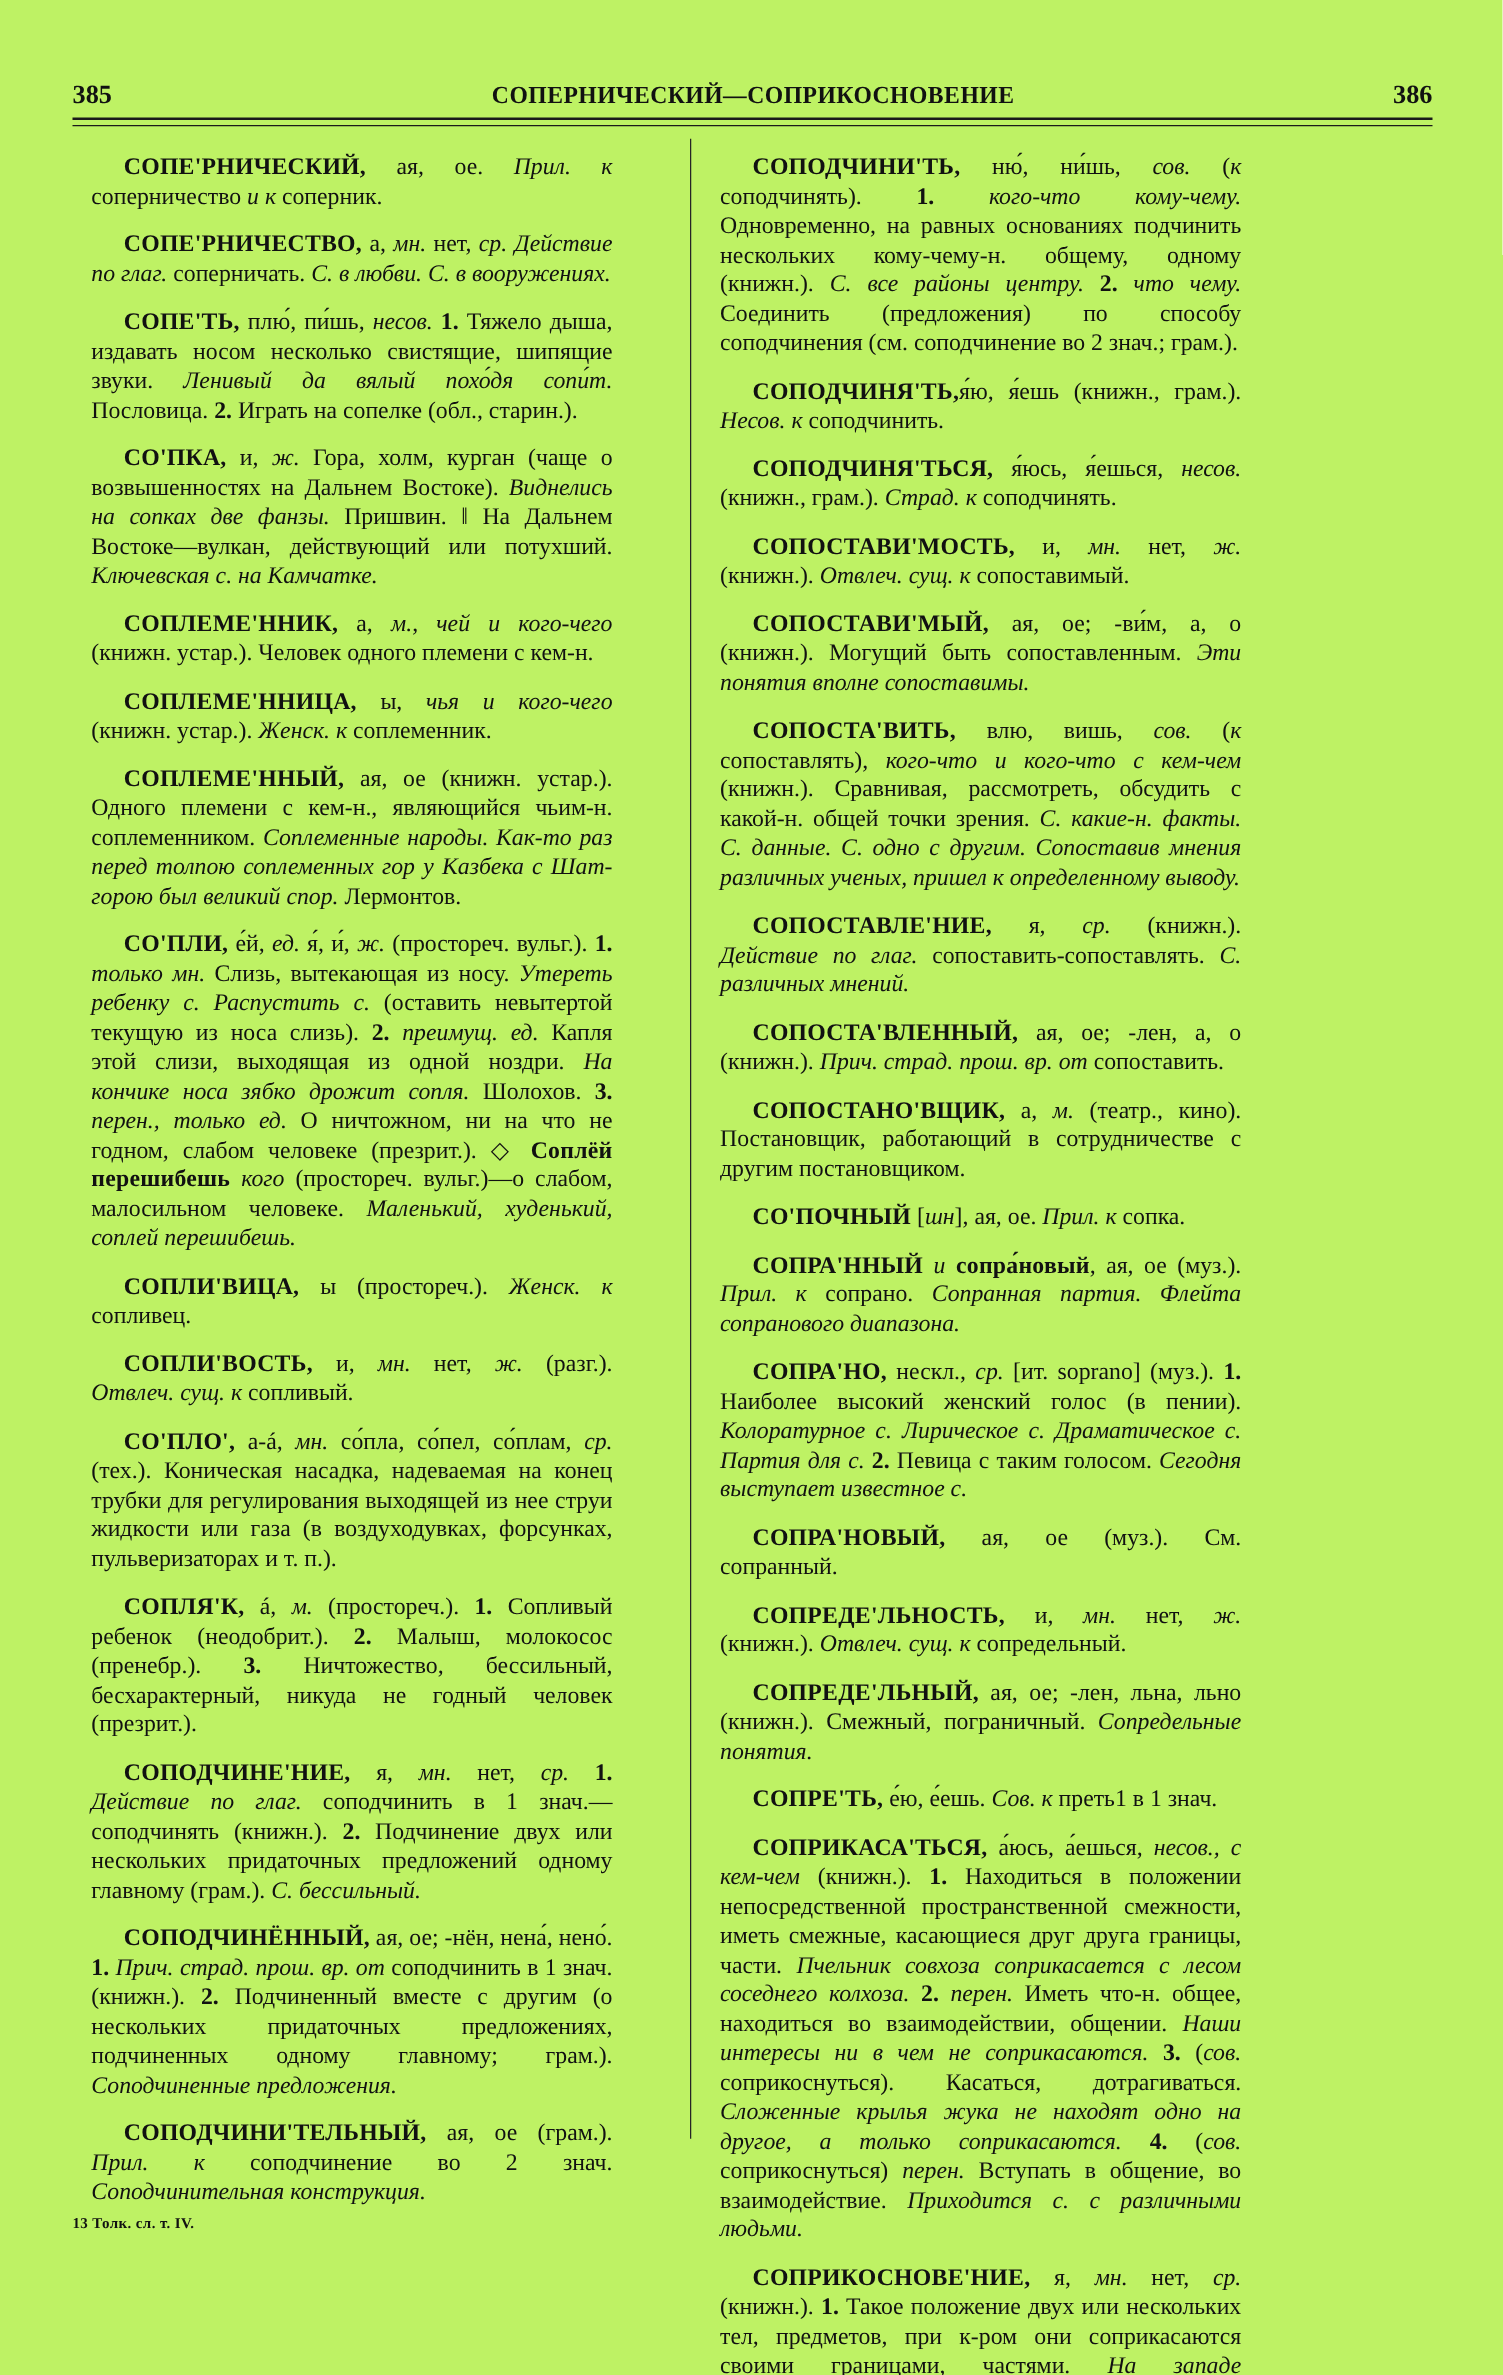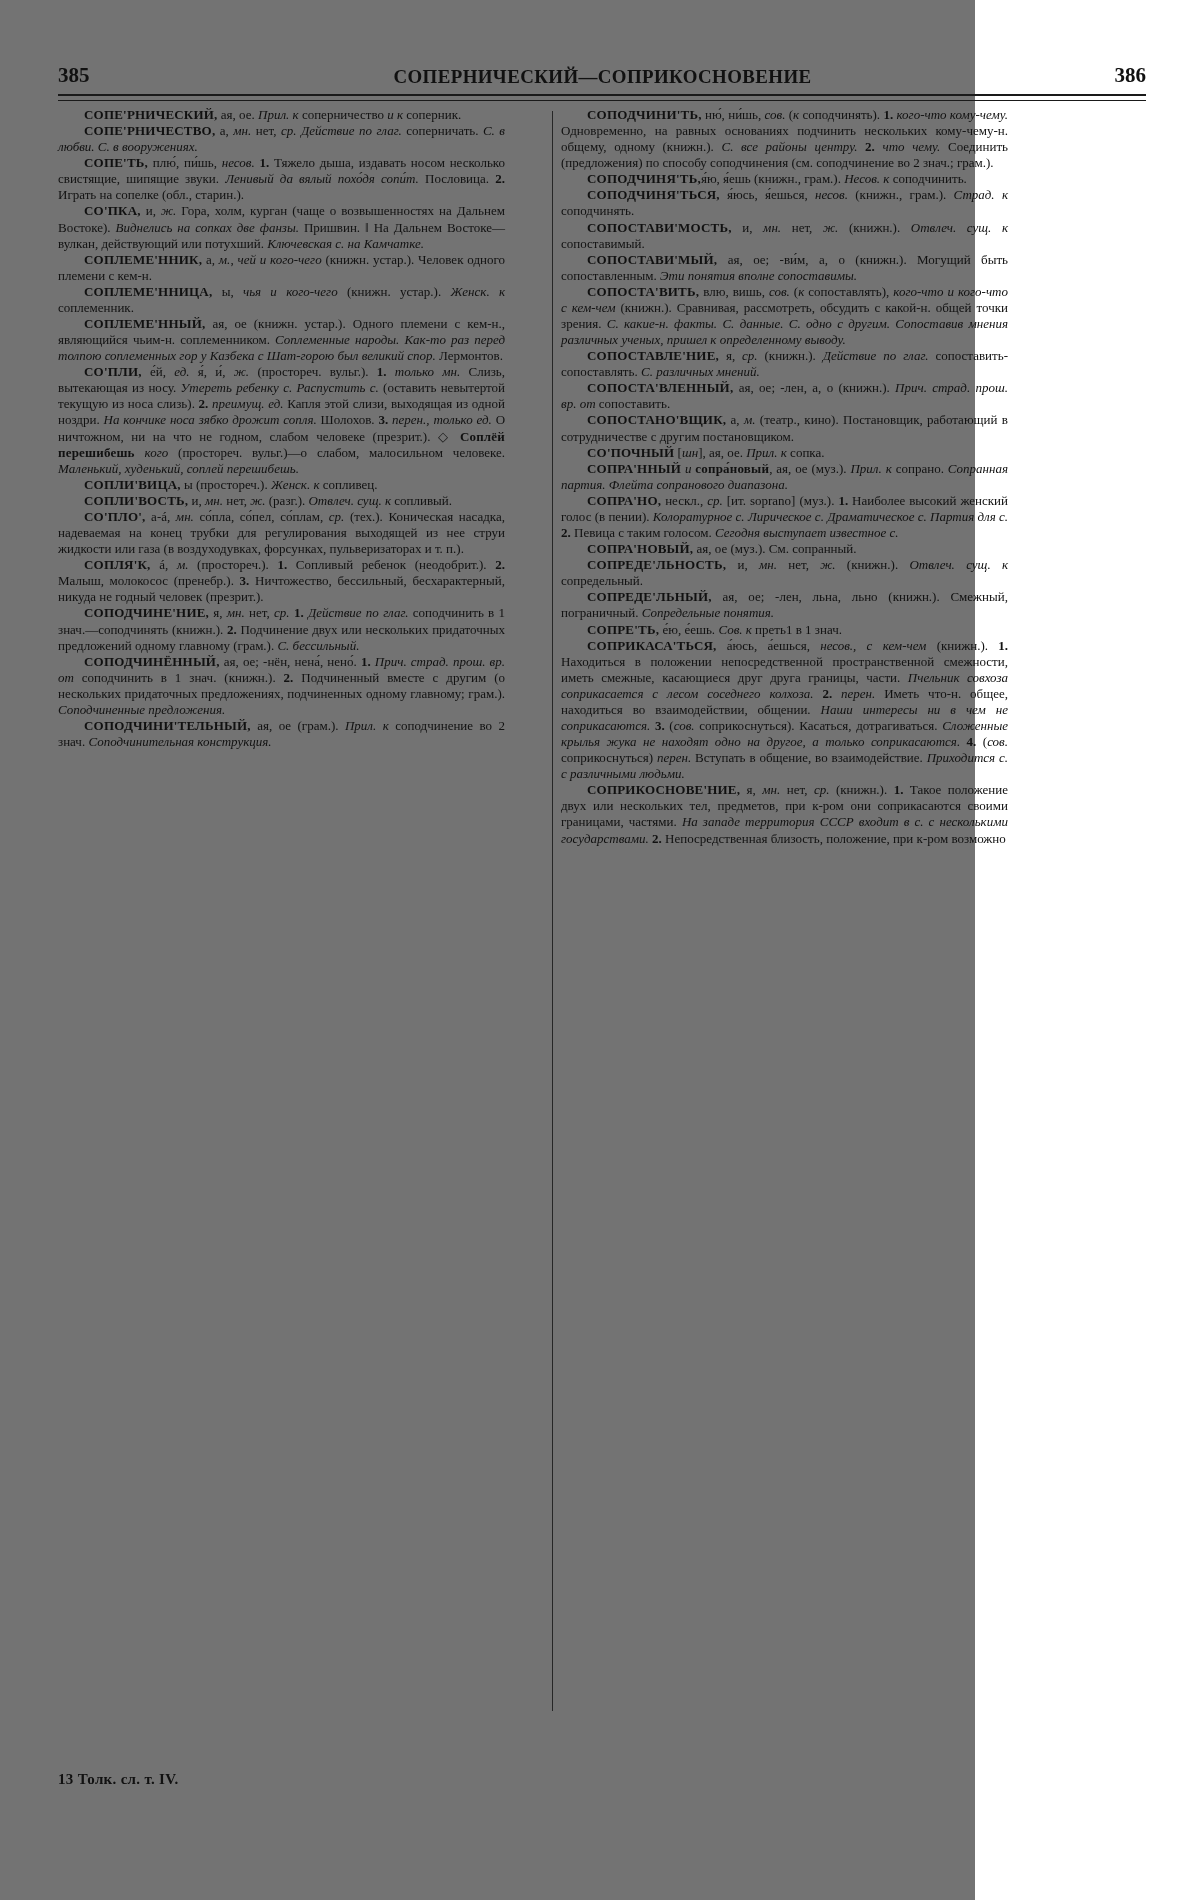--- a/index.html
+++ b/index.html
@@ -12,23 +12,23 @@
     width: 1202px;
     height: 1900px;
     font-family: "Liberation Serif", "DejaVu Serif", serif;
     color: #111111;
     position: relative;
     overflow: hidden;
   }
   .page {
     position: absolute;
     left: 0; top: 0;
-    width: 975px;
+    width: 1202px;
     height: 1900px;
-    background: #737373;
+    background: #bef264;
   }
 
   
   .runhead {
     position: absolute;
     left: 58px;
     top: 56px;
     width: 1088px;
     height: 30px;
     display: flex;
@@ -81,44 +81,44 @@
     position: absolute;
     left: 494px;
     top: 4px;
     width: 0;
     height: 1600px;
     border-left: 1.6px solid #262626;
   }
 
   
   .entry {
-    font-size: 13px;
+    font-size: 19px;
     line-height: 1.237;
     text-align: justify;
     text-justify: inter-word;
     text-indent: 26px;
-    margin: 0;
+    margin: 15px;
     hyphens: manual;
     word-spacing: 0px;
   }
   .hw {
     font-weight: bold;
     letter-spacing: 0.2px;
   }
   .it { font-style: italic; }
   .num { font-weight: bold; }
   .dia { font-weight: normal; }
   .bar { font-weight: normal; letter-spacing: 0; }
 
   
   .sig {
     position: absolute;
     left: 58px;
     top: 1771px;
-    font-size: 15px;
+    font-size: 12px;
     font-weight: bold;
     letter-spacing: 0.3px;
     font-family: "Liberation Serif", serif;
   }
   .sig .sigtxt { font-weight: bold; }
 </style>
 </head>
 <body>
 
 <div class="page">

